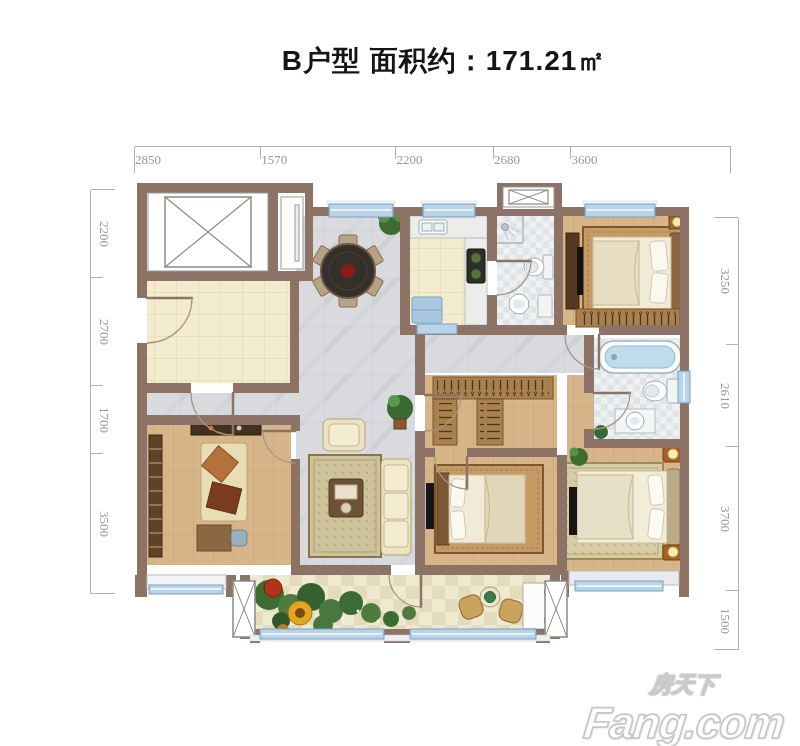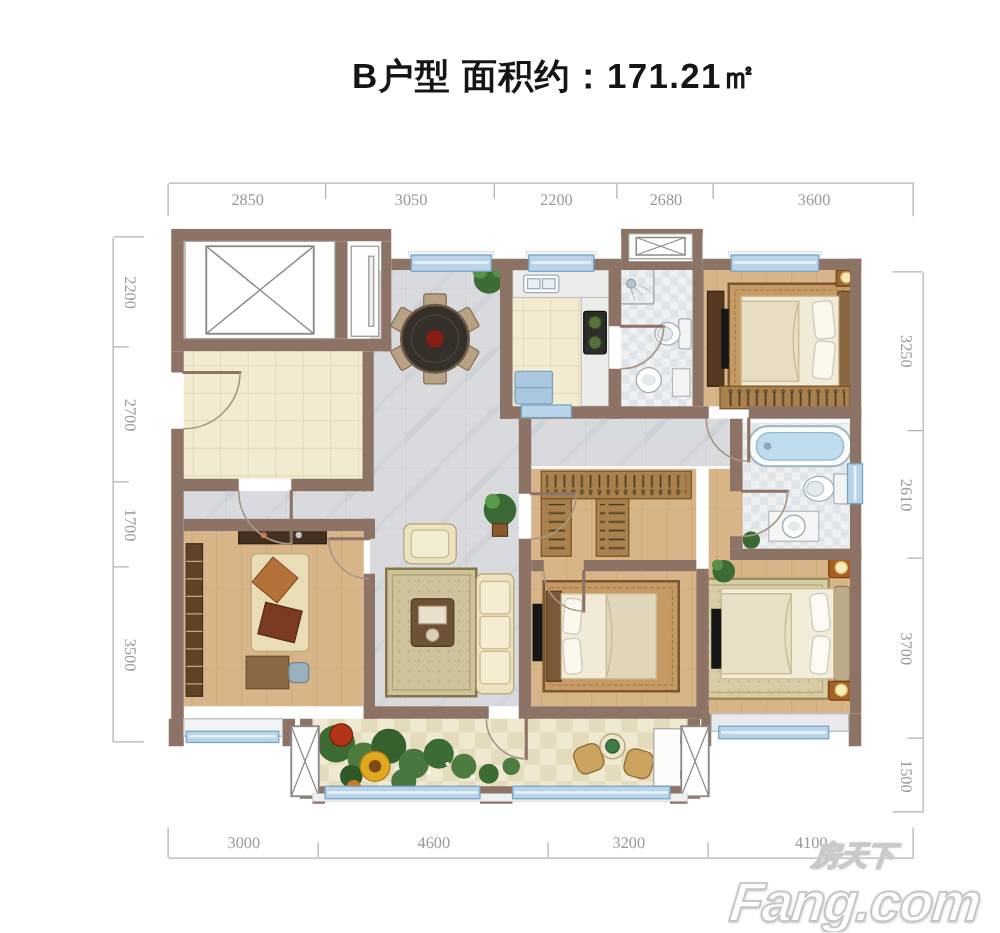--- a/index.html
+++ b/index.html
@@ -6,21 +6,21 @@
   #stage{position:relative;width:800px;height:746px;background:#fff;overflow:hidden;
          font-family:"Liberation Sans",sans-serif;}
   
   #title{position:absolute;left:0;top:42px;width:800px;text-align:center;
          font-size:28px;font-weight:700;color:#151515;letter-spacing:1px;padding-left:44px;}
   
   #plan{position:absolute;left:133px;top:183px;width:600px;height:480px;}
   
   .dims{position:absolute;display:flex;color:#9c9995;
         font-family:"Liberation Serif",serif;font-size:13px;}
-  .dim-seg{position:relative;flex-basis:0;display:flex;align-items:center;justify-content:center;}
+  .dim-seg{position:relative;flex-basis:0;display:flex;align-items:center;justify-content:flex-start;}
   .dims-h{flex-direction:row;}
   .dims-v{flex-direction:column;width:26px;}
   #dims-top{left:135px;top:146px;width:596px;height:26px;border-top:1px solid #b3b1ad;}
   #dims-top .dim-seg::before{content:"";position:absolute;left:-1px;top:0;width:1px;height:12px;background:#b3b1ad;}
   #dims-top .dim-seg:first-child::before{height:26px;}
   #dims-top .dim-seg:last-child::after{content:"";position:absolute;right:0;top:0;width:1px;height:26px;background:#b3b1ad;}
   #dims-bottom{left:135px;top:662px;width:596px;height:24px;border-bottom:1px solid #b3b1ad;}
   #dims-bottom .dim-seg::before{content:"";position:absolute;left:-1px;bottom:0;width:1px;height:12px;background:#b3b1ad;}
   #dims-bottom .dim-seg:first-child::before{height:24px;}
   #dims-bottom .dim-seg:last-child::after{content:"";position:absolute;right:0;bottom:0;width:1px;height:24px;background:#b3b1ad;}
@@ -50,47 +50,33 @@
 
 <div id="stage">
 
   <div id="title">B户型 面积约：171.21㎡</div>
 
   <div id="dims-top" class="dims dims-h">
     <div class="dim-seg" style="flex-grow: 2850;">
         <span class="dim-label">2850</span>
       </div>
     <div class="dim-seg" style="flex-grow: 3050;">
-        <span class="dim-label">3050</span>
+        <span class="dim-label">1570</span>
       </div>
     <div class="dim-seg" style="flex-grow: 2200;">
         <span class="dim-label">2200</span>
       </div>
     <div class="dim-seg" style="flex-grow: 1750;">
         <span class="dim-label">2680</span>
       </div>
     <div class="dim-seg" style="flex-grow: 3600;">
         <span class="dim-label">3600</span>
       </div>
   </div>
 
-  <div id="dims-bottom" class="dims dims-h">
-    <div class="dim-seg" style="flex-grow: 3000;">
-        <span class="dim-label">3000</span>
-      </div>
-    <div class="dim-seg" style="flex-grow: 4600;">
-        <span class="dim-label">4600</span>
-      </div>
-    <div class="dim-seg" style="flex-grow: 3200;">
-        <span class="dim-label">3200</span>
-      </div>
-    <div class="dim-seg" style="flex-grow: 4100;">
-        <span class="dim-label">4100</span>
-      </div>
-  </div>
 
   <div id="dims-left" class="dims dims-v">
     <div class="dim-seg" style="flex-grow: 2200;">
         <span class="dim-label">2200</span>
       </div>
     <div class="dim-seg" style="flex-grow: 2700;">
         <span class="dim-label">2700</span>
       </div>
     <div class="dim-seg" style="flex-grow: 1700;">
         <span class="dim-label">1700</span>

